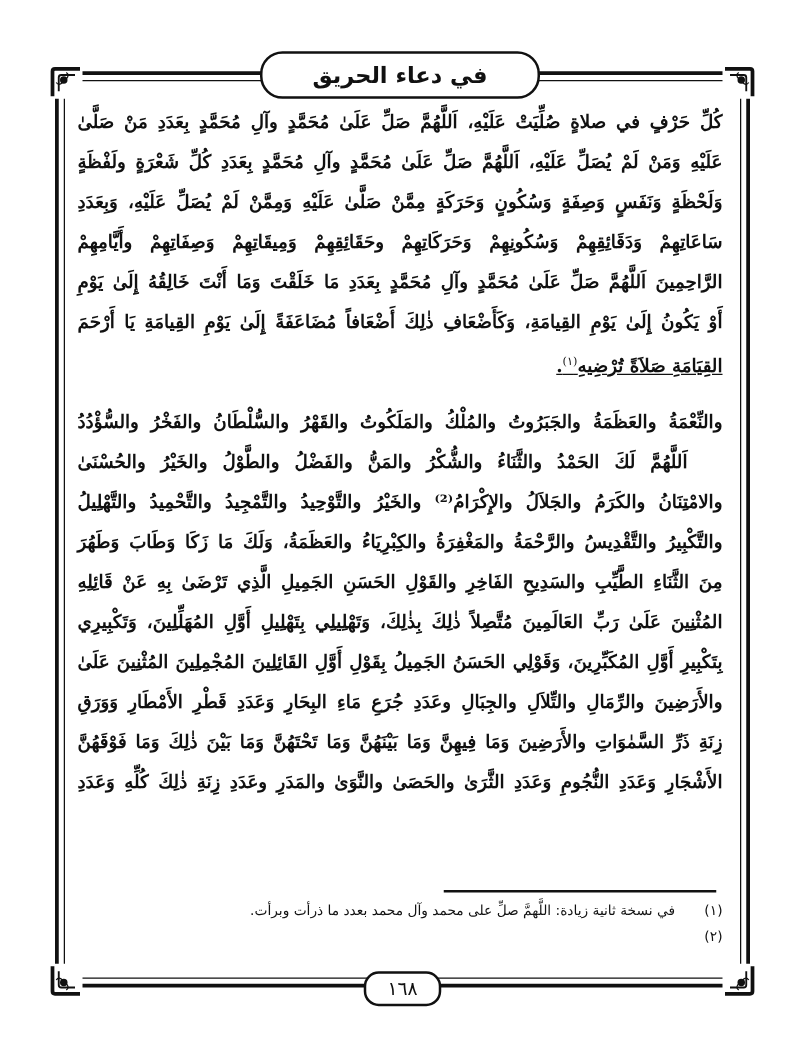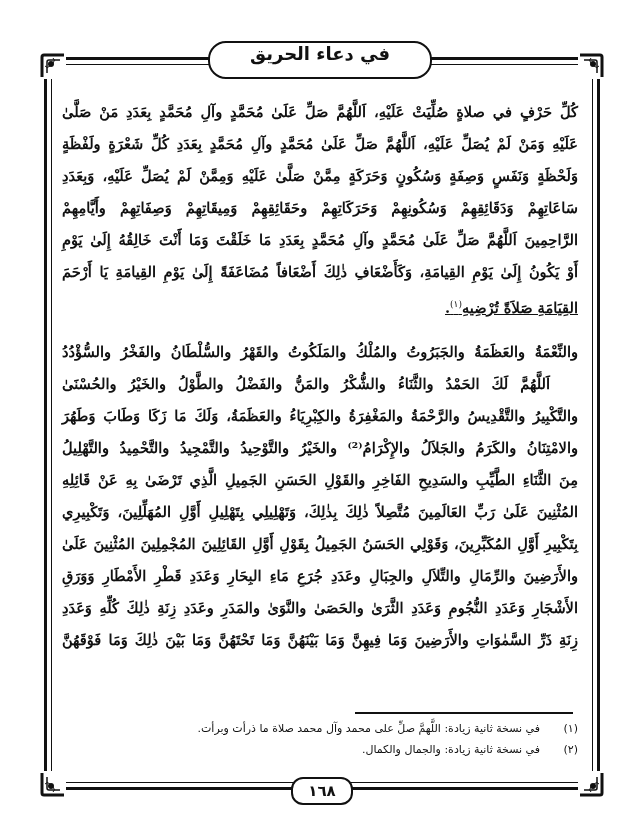--- a/index.html
+++ b/index.html
@@ -10,27 +10,27 @@
   .frame-inner { position:absolute; left:51px; top:64px; width:542px; height:719px;
                  border:1.5px solid #111; box-sizing:border-box; }
   .corner { position:absolute; width:26px; height:26px; background:#fff; }
   .corner svg { width:26px; height:26px; display:block; }
   .corner.tl { left:40px; top:53px; }
   .corner.tr { left:578px; top:53px; }
   .corner.bl { left:40px; top:771px; }
   .corner.br { left:578px; top:771px; }
   .title-pill { position:absolute; left:208px; top:41px; width:220px; height:34px;
                 border:2px solid #111; border-radius:18px; background:#fff;
-                display:flex; align-items:flex-start; justify-content:center;
+                display:flex; align-items:center; justify-content:center;
                 font-family:"DejaVu Sans", sans-serif; font-weight:bold; font-size:18px; direction:rtl; }
   .page-pill { position:absolute; left:291px; top:777px; width:58px; height:24px;
                border:2px solid #111; border-radius:12px; background:#fff;
                display:flex; align-items:center; justify-content:center;
-               font-family:"DejaVu Sans", sans-serif; font-weight:bold; font-size:15px; }
-  .text-block { position:absolute; left:62px; top:96px; width:516px;
+               font-family:"DejaVu Sans", sans-serif; font-weight:normal; font-size:15px; }
+  .text-block { position:absolute; left:62px; top:82px; width:516px;
                 direction:rtl; text-align:justify; font-size:14.6px; line-height:32px;
                 font-weight:bold; }
   .line { display:block; white-space:nowrap; text-align-last:justify; text-align:justify; }
   .line.last { text-align-last:right;text-decoration:underline; }
   .para-gap { height:12px; }
   .indent { padding-right:28px; }
   sup.fn { font-size:9px; font-weight:normal; }
   .fn-rule { position:absolute; left:355px; top:712px; width:218px; height:1.5px; background:#111; }
   .footnotes { position:absolute; left:62px; top:718px; width:516px; direction:rtl;
                font-family:"DejaVu Sans", sans-serif; font-size:11px; line-height:21px; }
@@ -93,38 +93,37 @@
     <span class="line">وَلَحْظَةٍ وَنَفَسٍ وَصِفَةٍ وَسُكُونٍ وَحَرَكَةٍ مِمَّنْ صَلَّىٰ عَلَيْهِ وَمِمَّنْ لَمْ يُصَلِّ عَلَيْهِ، وَبِعَدَدِ</span>
     <span class="line">سَاعَاتِهِمْ وَدَقَائِقِهِمْ وَسُكُونِهِمْ وَحَرَكَاتِهِمْ وحَقَائِقِهِمْ وَمِيقَاتِهِمْ وَصِفَاتِهِمْ وأَيَّامِهِمْ</span>
     <span class="line">الرَّاحِمِينَ اَللَّهُمَّ صَلِّ عَلَىٰ مُحَمَّدٍ وآلِ مُحَمَّدٍ بِعَدَدِ مَا خَلَقْتَ وَمَا أَنْتَ خَالِقُهُ إِلَىٰ يَوْمِ</span>
     <span class="line">أَوْ يَكُونُ إِلَىٰ يَوْمِ القِيامَةِ، وَكَأَضْعَافِ ذٰلِكَ أَضْعَافاً مُضَاعَفَةً إِلَىٰ يَوْمِ القِيامَةِ يَا أَرْحَمَ</span>
     <span class="line last"><span>القِيَامَةِ صَلاَةً تُرْضِيهِ</span><sup class="fn">(١)</sup>.</span>
   </div>
   <div class="para-gap"></div>
   <div>
     <span class="line">والنِّعْمَةُ والعَظَمَةُ والجَبَرُوتُ والمُلْكُ والمَلَكُوتُ والقَهْرُ والسُّلْطَانُ والفَخْرُ والسُّؤْدُدُ</span>
     <span class="line indent">اَللَّهُمَّ لَكَ الحَمْدُ والثَّنَاءُ والشُّكْرُ والمَنُّ والفَضْلُ والطَّوْلُ والخَيْرُ والحُسْنَىٰ</span>
+    <span class="line">والامْتِنَانُ والكَرَمُ والجَلاَلُ والإِكْرَامُ⁽²⁾ والخَيْرُ والتَّوْحِيدُ والتَّمْجِيدُ والتَّحْمِيدُ والتَّهْلِيلُ</span>
     <span class="line">والتَّكْبِيرُ والتَّقْدِيسُ والرَّحْمَةُ والمَغْفِرَةُ والكِبْرِيَاءُ والعَظَمَةُ، وَلَكَ مَا زَكَا وَطَابَ وَطَهُرَ</span>
-    <span class="line">والامْتِنَانُ والكَرَمُ والجَلاَلُ والإِكْرَامُ⁽²⁾ والخَيْرُ والتَّوْحِيدُ والتَّمْجِيدُ والتَّحْمِيدُ والتَّهْلِيلُ</span>
     <span class="line">مِنَ الثَّنَاءِ الطَّيِّبِ والسَدِيحِ الفَاخِرِ والقَوْلِ الحَسَنِ الجَمِيلِ الَّذِي تَرْضَىٰ بِهِ عَنْ قَائِلِهِ</span>
     <span class="line">المُثْنِينَ عَلَىٰ رَبِّ العَالَمِينَ مُتَّصِلاً ذٰلِكَ بِذٰلِكَ، وَتَهْلِيلِي بِتَهْلِيلِ أَوَّلِ المُهَلِّلِينَ، وَتَكْبِيرِي</span>
     <span class="line">بِتَكْبِيرِ أَوَّلِ المُكَبِّرِينَ، وَقَوْلِي الحَسَنُ الجَمِيلُ بِقَوْلِ أَوَّلِ القَائِلِينَ المُجْمِلِينَ المُثْنِينَ عَلَىٰ</span>
     <span class="line">والأَرَضِينَ والرِّمَالِ والتِّلاَلِ والجِبَالِ وعَدَدِ جُرَعِ مَاءِ البِحَارِ وَعَدَدِ قَطْرِ الأَمْطَارِ وَوَرَقِ</span>
+    <span class="line">زِنَةِ ذَرِّ السَّمٰوَاتِ والأَرَضِينَ وَمَا فِيهِنَّ وَمَا بَيْنَهُنَّ وَمَا تَحْتَهُنَّ وَمَا بَيْنَ ذٰلِكَ وَمَا فَوْقَهُنَّ</span>
     <span class="line">الأَشْجَارِ وَعَدَدِ النُّجُومِ وَعَدَدِ الثَّرَىٰ والحَصَىٰ والنَّوَىٰ والمَدَرِ وعَدَدِ زِنَةِ ذٰلِكَ كُلِّهِ وَعَدَدِ</span>
-    <span class="line">زِنَةِ ذَرِّ السَّمٰوَاتِ والأَرَضِينَ وَمَا فِيهِنَّ وَمَا بَيْنَهُنَّ وَمَا تَحْتَهُنَّ وَمَا بَيْنَ ذٰلِكَ وَمَا فَوْقَهُنَّ</span>
   </div>
 </div>
 
 <div class="fn-rule"></div>
 <div class="footnotes">
   <div class="fn-row">
     <span class="fn-num">(١)</span>
-    <span>في نسخة ثانية زيادة: اللَّهمَّ صلِّ على محمد وآل محمد صلاة ما ذرأت وبرأت.</span>
+    <span>في نسخة ثانية زيادة: اللَّهمَّ صلِّ على محمد وآل محمد بعدد ما ذرأت وبرأت.</span>
   </div>
   <div class="fn-row">
     <span class="fn-num">(٢)</span>
-    <span>في نسخة ثانية زيادة: والجمال والكمال.</span>
   </div>
 </div>
 
 <div class="page-pill">
   <span>١٦٨</span>
 </div>
 
 </body></html>

